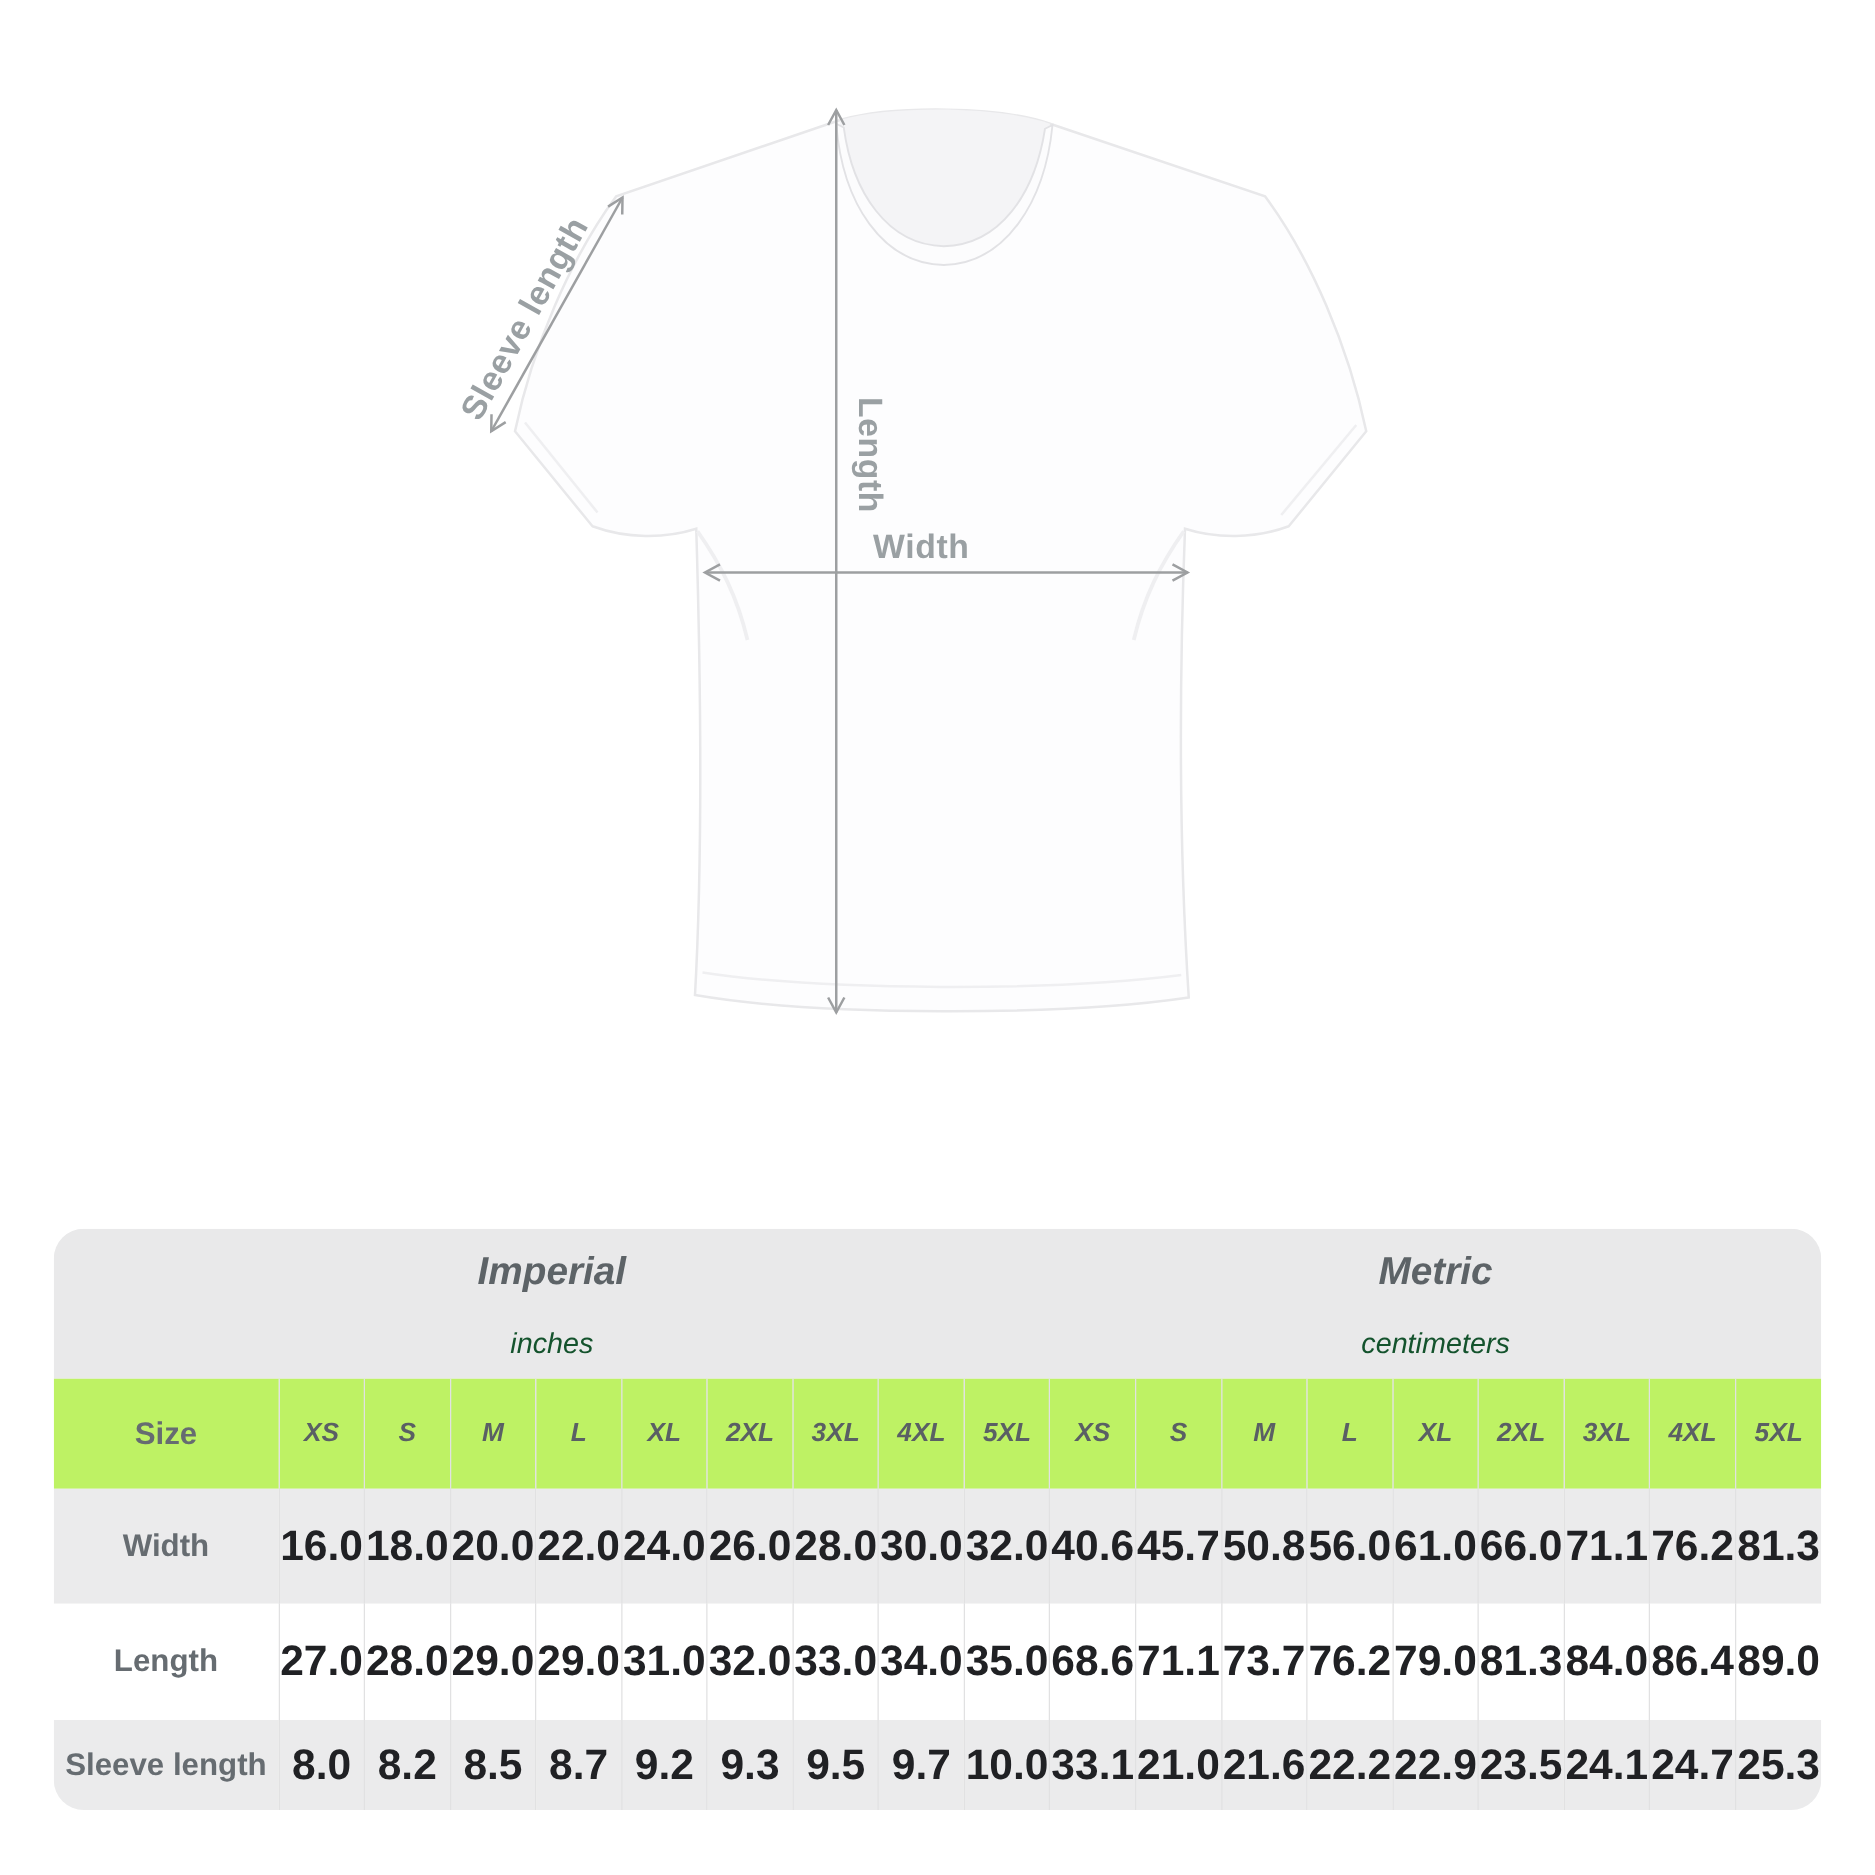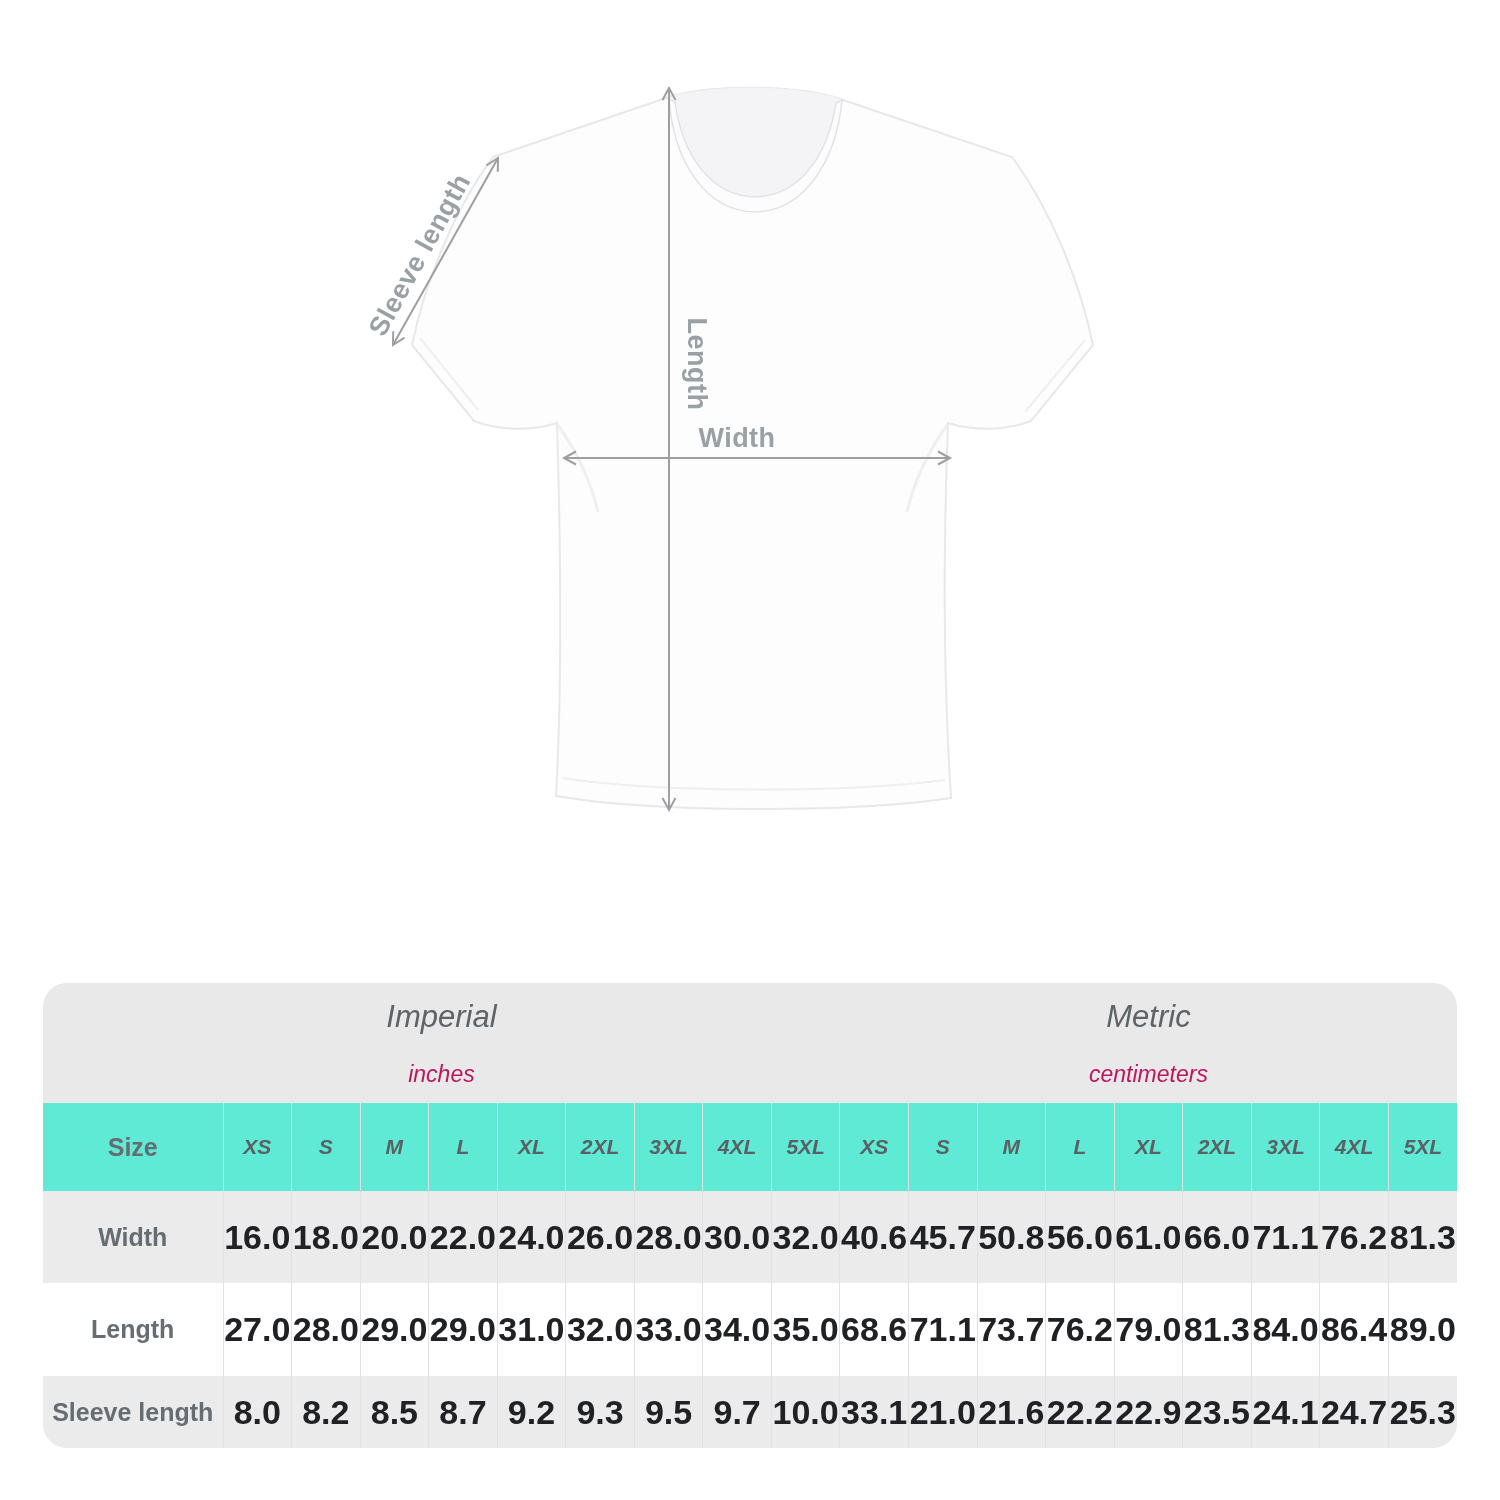--- a/index.html
+++ b/index.html
@@ -27,23 +27,23 @@
     border-radius:24px;overflow:hidden;
   }
   table.size-table{
     border-collapse:collapse;table-layout:fixed;width:100%;
   }
   .size-table col.c-label{width:180px;}
   .size-table th,.size-table td{
     text-align:center;vertical-align:middle;padding:0;
   }
   .r-units th{background:#e9e9ea;height:120px;}
-  .unit-name{font-size:31px;font-weight:normal;font-style:italic;color:#5d6367;}
-  .unit-sub{font-size:23px;font-style:italic;color:#be185d;margin-top:26px;font-weight:normal;}
-  .r-sizes th{background:#5eead4;height:88px;}
+  .unit-name{font-size:31px;font-weight:bold;font-style:italic;color:#5d6367;}
+  .unit-sub{font-size:23px;font-style:italic;color:#14532d;margin-top:26px;font-weight:normal;}
+  .r-sizes th{background:#bef264;height:88px;}
   .r-sizes th.sz{font-weight:bold;font-size:21px;color:#5a6064;font-style:italic;}
   .lbl{font-weight:bold;font-size:25px;color:#666c71;}
   td.val{font-size:34px;font-weight:bold;color:#202124;}
   .r-width > *{height:92px;background:#ebebec;}
   .r-length > *{height:93px;background:#ffffff;}
   .r-sleeve > *{height:72px;background:#ebebec;}
   .grid-row > *:not(:first-child){border-left:1px solid #e1e1e2;}
 </style>
 </head>
 <body>

